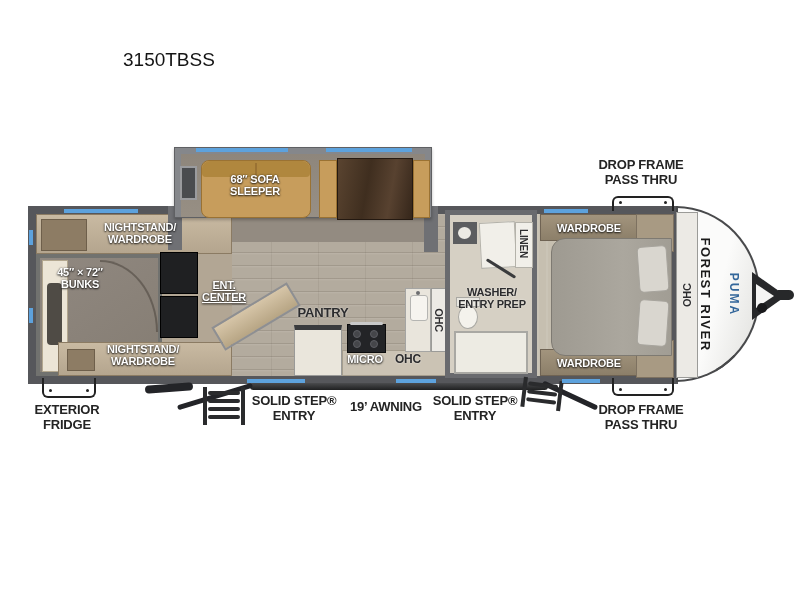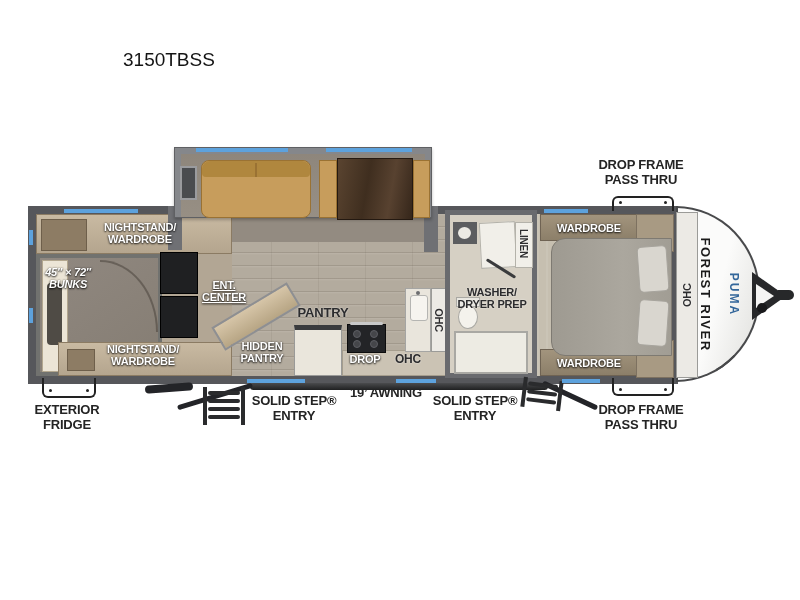--- a/index.html
+++ b/index.html
@@ -82,64 +82,64 @@
     </div>
 
     <div class="abs tan" style="left:144px;top:12px;width:16px;height:56px;"></div>
     <div class="abs tan" style="left:238px;top:12px;width:15px;height:56px;"></div>
     <div class="abs table" style="left:162px;top:10px;width:74px;height:60px;"></div>
   </div>
 
   <div class="abs win" style="left:196px;top:148px;width:92px;height:4px;"></div>
   <div class="abs win" style="left:326px;top:148px;width:86px;height:4px;"></div>
 
+  <div class="abs lblw" style="left:205px;top:173px;width:100px;z-index:7;">68″ SOFA
+SLEEPER</div>
 
   <div class="abs" style="left:36px;top:214px;width:196px;height:162px;background:#b2a694;z-index:2;"></div>
   <div class="abs beige" style="left:36px;top:214px;width:196px;height:40px;z-index:3;">
     <div class="abs" style="left:4px;top:4px;width:44px;height:30px;background:#8d7c64;border:1px solid #6e5f4b;"></div>
   </div>
   <div class="abs bunkbox" style="left:36px;top:254px;width:126px;height:122px;">
     <div class="abs" style="left:2px;top:2px;width:24px;height:110px;background:#ece5d6;border:1px solid #b3a78f;">
       <div class="abs" style="left:4px;top:22px;width:15px;height:62px;background:#4f4b45;border-radius:4px;"></div>
     </div>
     <div class="abs arc" style="left:60px;top:2px;width:56px;height:70px;"></div>
   </div>
   <div class="abs beige" style="left:58px;top:342px;width:174px;height:34px;z-index:4;">
     <div class="abs" style="left:8px;top:6px;width:26px;height:20px;background:#8d7c64;border:1px solid #6e5f4b;"></div>
   </div>
   <div class="abs lblw" style="left:85px;top:221px;width:110px;z-index:7;">NIGHTSTAND/
 WARDROBE</div>
-  <div class="abs lblw" style="left:32px;top:266px;width:72px;z-index:7;font-style:italic;">45″ × 72″
+  <div class="abs lblw" style="left:44px;top:266px;width:72px;z-index:7;">45″ × 72″
 BUNKS</div>
   <div class="abs lblw" style="left:88px;top:343px;width:110px;z-index:7;">NIGHTSTAND/
 WARDROBE</div>
 
   <div class="abs entctr" style="left:160px;top:252px;width:36px;height:40px;"></div>
   <div class="abs entctr" style="left:160px;top:296px;width:36px;height:40px;"></div>
   <div class="abs lblw" style="left:195px;top:279px;width:58px;z-index:7;text-decoration:underline;">ENT.
 CENTER</div>
 
   <div class="abs" style="left:212px;top:303px;width:88px;height:27px;z-index:4;transform:rotate(-31deg);
        background:linear-gradient(180deg,#d6c5a8,#b7a584);border:2px solid #8e8f92;box-sizing:border-box;"></div>
-  <div class="abs lblw" style="left:222px;top:340px;width:80px;z-index:7;">HIDDEN
-PANTRY</div>
 
   <div class="abs lbld" style="left:296px;top:306px;width:54px;font-size:13px;z-index:7;">PANTRY</div>
   <div class="abs" style="left:294px;top:325px;width:48px;height:51px;background:#eae6dc;border:1px solid #9a9a98;
        border-top:5px solid #3a3b3d;box-sizing:border-box;z-index:4;"></div>
 
   <div class="abs counter" style="left:342px;top:350px;width:105px;height:26px;"></div>
   <div class="abs stove" style="left:347px;top:324px;width:37px;height:27px;">
     <div class="abs" style="left:2px;top:-3px;width:33px;height:3px;background:#c9c9c9;border-radius:2px;"></div>
     <div class="burner" style="left:5px;top:5px;"></div>
     <div class="burner" style="left:22px;top:5px;"></div>
     <div class="burner" style="left:5px;top:15px;"></div>
     <div class="burner" style="left:22px;top:15px;"></div>
   </div>
-  <div class="abs lblw" style="left:341px;top:353px;width:48px;z-index:7;">DROP</div>
+  <div class="abs lblw" style="left:341px;top:353px;width:48px;z-index:7;">MICRO</div>
   <div class="abs lbld" style="left:390px;top:353px;width:36px;font-size:12px;z-index:7;">OHC</div>
 
   <div class="abs" style="left:405px;top:288px;width:26px;height:64px;background:#e9e5dc;border:1px solid #a5a5a3;box-sizing:border-box;z-index:4;">
     <div class="abs" style="left:4px;top:6px;width:16px;height:24px;background:#f6f4ef;border:1px solid #b5b5b2;border-radius:3px;"></div>
     <div class="abs" style="left:10px;top:2px;width:4px;height:4px;background:#6d6e71;border-radius:50%;"></div>
   </div>
   <div class="abs ohcstrip" style="left:431px;top:288px;width:16px;height:64px;"></div>
   <div class="abs lbld rot90" style="left:420px;top:314px;width:38px;font-size:11px;z-index:7;">OHC</div>
 
   <div class="abs bath" style="left:445px;top:210px;width:92px;height:168px;">
@@ -148,21 +148,21 @@
     </div>
     <div class="abs white-fix" style="left:30px;top:7px;width:36px;height:46px;transform:rotate(-3deg);"></div>
     <div class="abs white-fix" style="left:65px;top:7px;width:18px;height:46px;"></div>
     <div class="abs doorline" style="left:34px;top:52px;width:34px;height:3px;transform:rotate(32deg);"></div>
     <div class="abs" style="left:6px;top:82px;width:22px;height:8px;background:#e8e6df;border:1px solid #a9a8a3;"></div>
     <div class="abs" style="left:8px;top:90px;width:18px;height:22px;background:#f4f2ec;border:1px solid #a9a8a3;border-radius:50%;"></div>
     <div class="abs" style="left:4px;top:116px;width:74px;height:43px;background:#edebe3;border:2px solid #a9a8a3;box-sizing:border-box;"></div>
   </div>
   <div class="abs lbld rot90" style="left:501px;top:238px;width:44px;font-size:10px;z-index:7;">LINEN</div>
   <div class="abs lbld" style="left:446px;top:286px;width:92px;z-index:7;">WASHER/
-DRYER PREP</div>
+ENTRY PREP</div>
 
   <div class="abs bedroomfloor" style="left:537px;top:214px;width:133px;height:162px;"></div>
   <div class="abs wardrobe" style="left:540px;top:214px;width:98px;height:27px;"></div>
   <div class="abs wardrobe" style="left:540px;top:349px;width:98px;height:27px;"></div>
   <div class="abs" style="left:636px;top:214px;width:36px;height:36px;background:#a89a83;border:1px solid #7d7160;z-index:3;"></div>
   <div class="abs" style="left:636px;top:340px;width:36px;height:36px;background:#a89a83;border:1px solid #7d7160;z-index:3;"></div>
   <div class="abs" style="left:648px;top:248px;width:24px;height:96px;background:#b4a68d;z-index:3;"></div>
   <div class="abs bed" style="left:551px;top:238px;width:119px;height:116px;"></div>
   <div class="abs pillow" style="left:638px;top:246px;width:28px;height:44px;transform:rotate(-4deg);"></div>
   <div class="abs pillow" style="left:638px;top:300px;width:28px;height:44px;transform:rotate(4deg);"></div>
@@ -223,17 +223,17 @@
   </div>
 
   <div class="abs lblo" style="left:591px;top:158px;width:100px;">DROP FRAME
 PASS THRU</div>
   <div class="abs lblo" style="left:591px;top:403px;width:100px;">DROP FRAME
 PASS THRU</div>
   <div class="abs lblo" style="left:24px;top:403px;width:86px;">EXTERIOR
 FRIDGE</div>
   <div class="abs lblo" style="left:251px;top:394px;width:86px;">SOLID STEP®
 ENTRY</div>
-  <div class="abs lblo" style="left:340px;top:386px;width:92px;">19’ AWNING</div>
+  <div class="abs lblo" style="left:340px;top:400px;width:92px;">19’ AWNING</div>
   <div class="abs lblo" style="left:432px;top:394px;width:86px;">SOLID STEP®
 ENTRY</div>
 
 </div>
 
 </body></html>

